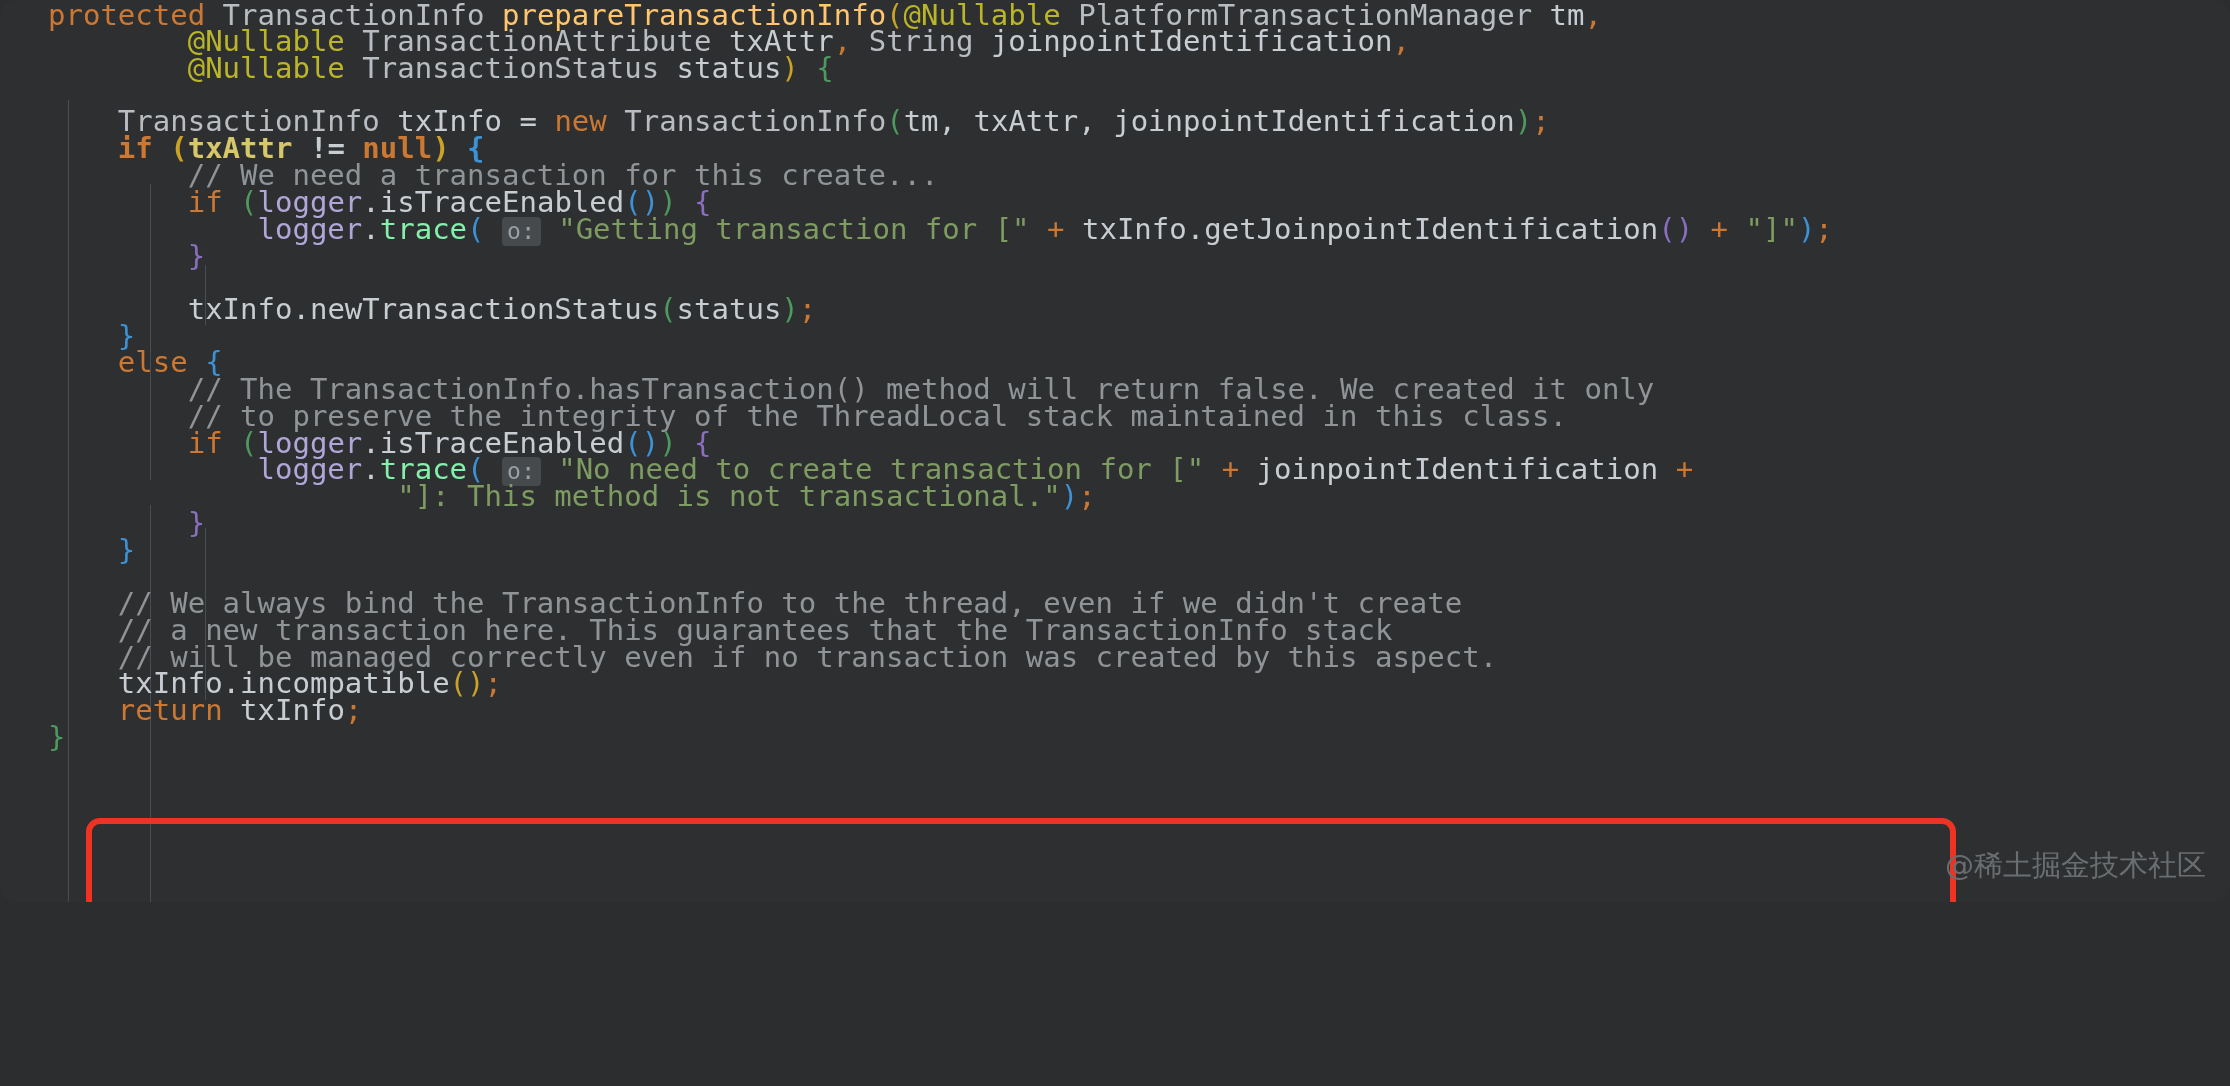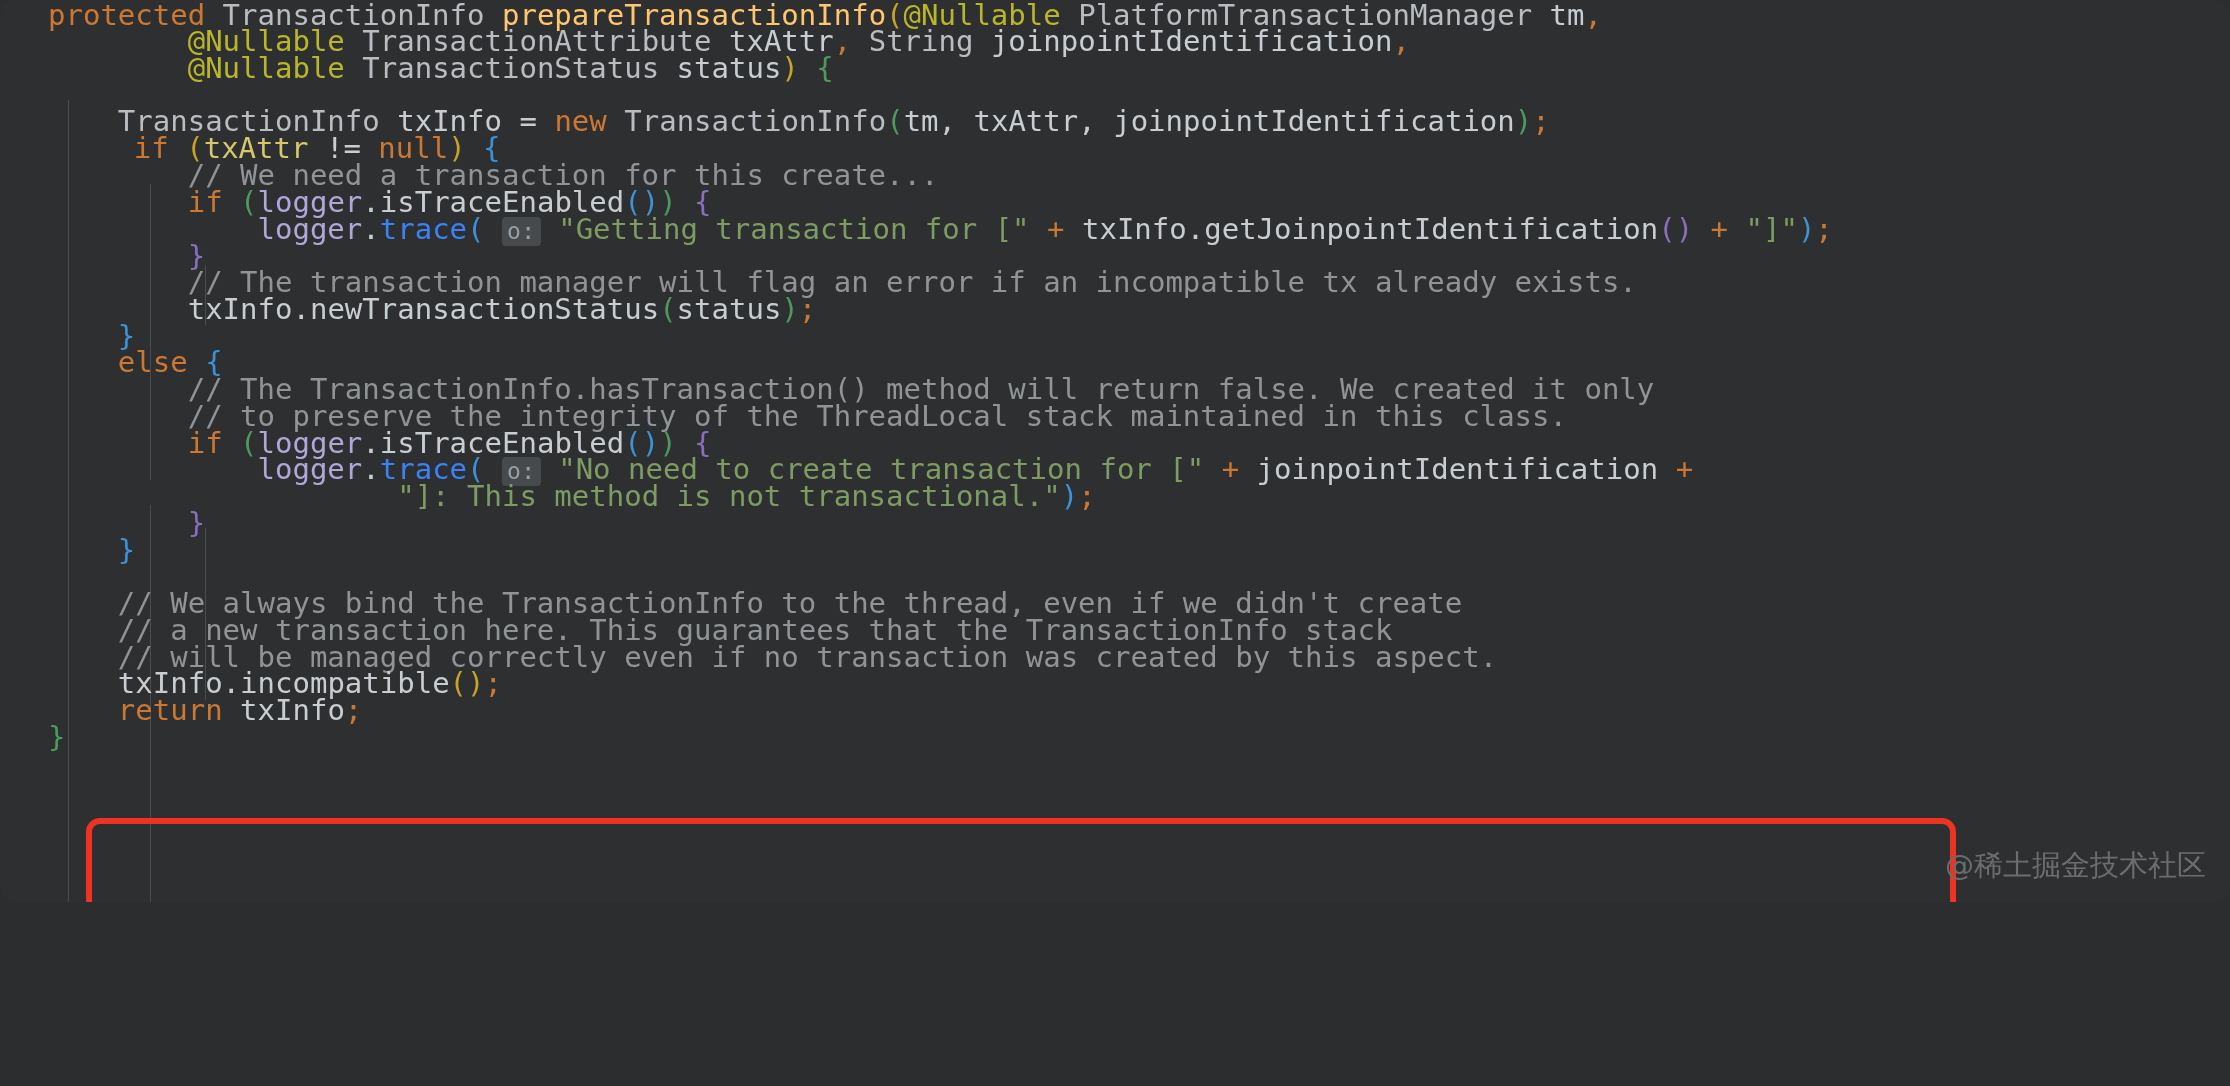--- a/index.html
+++ b/index.html
@@ -70,21 +70,21 @@
     font-size: 29px;
     line-height: 39.6px;
   }
 
   
   .kw    { color: #cc7832; }              
   .type  { color: #b9bdc1; }              
   .mdecl { color: #ffc66d; }              
   .anno  { color: #bbb529; }              
   .fld   { color: #b2a6d9; }              
-  .mcall { color: #3b82f6; }              
+  .mcall { color: #86efac; }              
   .cmt   { color: #909496; }              
   .str   { color: #7e9b62; }              
   .plain { color: #c8cdd2; }              
   .pg    { color: #4e9a5e; }              
   .pb    { color: #3d92d6; }              
   .pp    { color: #8a6fbe; }              
   .py    { color: #c9a227; }              
   .semi  { color: #cc7832; }
   .var   { color: #d5c76a; }              
 
@@ -128,31 +128,30 @@
   <div id="code">
 
     <div class="ln" style="top:-4px;  left:48px;"><span class="kw">protected</span> <span class="type">TransactionInfo</span> <span class="mdecl">prepareTransactionInfo</span><span class="py">(</span><span class="anno">@Nullable</span> <span class="type">PlatformTransactionManager</span> <span class="plain">tm</span><span class="kw">,</span></div>
 
     <div class="ln" style="top:22px; left:48px;">        <span class="anno">@Nullable</span> <span class="type">TransactionAttribute</span> <span class="plain">txAttr</span><span class="kw">,</span> <span class="type">String</span> <span class="plain">joinpointIdentification</span><span class="kw">,</span></div>
 
     <div class="ln" style="top:49px; left:48px;">        <span class="anno">@Nullable</span> <span class="type">TransactionStatus</span> <span class="plain">status</span><span class="py">)</span> <span class="pg">{</span></div>
 
     <div class="ln" style="top:102px; left:48px;">    <span class="type">TransactionInfo</span> <span class="plain">txInfo</span> <span class="plain">=</span> <span class="kw">new</span> <span class="type">TransactionInfo</span><span class="pg">(</span><span class="plain">tm</span><span class="plain">,</span> <span class="plain">txAttr</span><span class="plain">,</span> <span class="plain">joinpointIdentification</span><span class="pg">)</span><span class="semi">;</span></div>
 
-    <div class="ln" style="top:129px; left:64px;">    <span class="kw">if</span> <span class="py">(</span><span class="var">txAttr</span> <span class="plain">!=</span> <span class="kw">null</span><span class="py">)</span> <span class="pb">{</span></div>
+    <div class="ln" style="top:129px; left:48px;font-weight:bold;">    <span class="kw">if</span> <span class="py">(</span><span class="var">txAttr</span> <span class="plain">!=</span> <span class="kw">null</span><span class="py">)</span> <span class="pb">{</span></div>
 
     <div class="ln" style="top:156px; left:48px;"><span class="cmt">        // We need a transaction for this create...</span></div>
 
     <div class="ln" style="top:183px; left:48px;">        <span class="kw">if</span> <span class="pg">(</span><span class="fld">logger</span><span class="plain">.</span><span class="plain">isTraceEnabled</span><span class="pb">()</span><span class="pg">)</span> <span class="pp">{</span></div>
 
     <div class="ln" style="top:210px; left:48px;">            <span class="fld">logger</span><span class="plain">.</span><span class="mcall">trace</span><span class="pb">(</span> <span class="hint">o:</span> <span class="str">"Getting transaction for ["</span> <span class="kw">+</span> <span class="plain">txInfo</span><span class="plain">.</span><span class="plain">getJoinpointIdentification</span><span class="pp">()</span> <span class="kw">+</span> <span class="str">"]"</span><span class="pb">)</span><span class="semi">;</span></div>
 
     <div class="ln" style="top:237px; left:48px;">        <span class="pp">}</span></div>
 
-    <div class="ln" style="top:263px; left:48px;"><span class="cmt">        // The transaction manager will flag an error if an incompatible tx already exists.</span></div>
 
     <div class="ln" style="top:290px; left:48px;">        <span class="plain">txInfo</span><span class="plain">.</span><span class="plain">newTransactionStatus</span><span class="pg">(</span><span class="plain">status</span><span class="pg">)</span><span class="semi">;</span></div>
 
     <div class="ln" style="top:317px; left:48px;">    <span class="pb">}</span></div>
 
     <div class="ln" style="top:343px; left:48px;">    <span class="kw">else</span> <span class="pb">{</span></div>
 
     <div class="ln" style="top:370px; left:48px;"><span class="cmt">        // The TransactionInfo.hasTransaction() method will return false. We created it only</span></div>
 
     <div class="ln" style="top:397px; left:48px;text-align:right;"><span class="cmt">        // to preserve the integrity of the ThreadLocal stack maintained in this class.</span></div>

